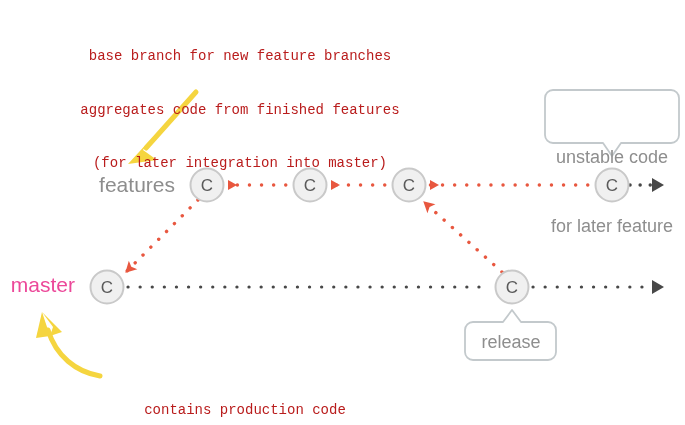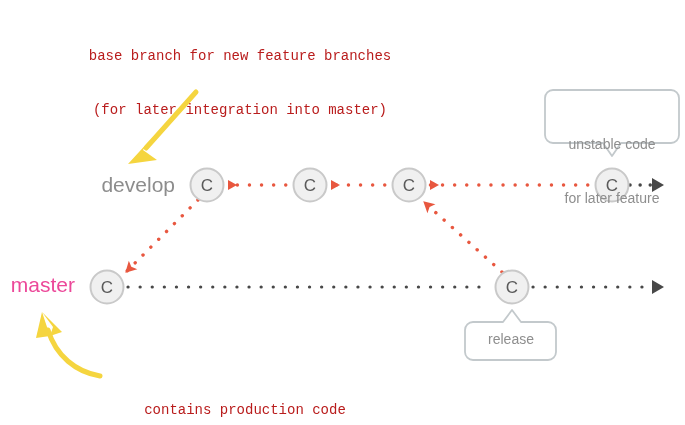--- a/index.html
+++ b/index.html
@@ -64,21 +64,21 @@
   .commit-letter {
     position: absolute;
     width: 34px;
     text-align: center;
     font-size: 17px;
     color: #5a5a5a;
     font-family: "Liberation Sans", sans-serif;
   }
   .callout-text {
     color: #8e8e8e;
-    font-size: 14px;
+    font-size: 18px;
     text-align: center;
     font-family: "Liberation Sans", sans-serif;
   }
   #callout-unstable-text {
     left: 546px;
     top: 100px;
     width: 132px;
   }
   #callout-release-text {
     left: 466px;
@@ -158,29 +158,30 @@
 
     <g>
       <path d="M100,376 C76,372 56,356 48,330" stroke="#f5d53f" stroke-width="5" stroke-linecap="round" fill="none"></path>
       <path d="M42,312 L62,332 L50,336 L53,327 Z" fill="#f5d53f"></path>
       <path d="M42,312 L36,338 L50,336 Z" fill="#f5d53f"></path>
     </g>
   </svg>
 
   <div class="txt caption" id="caption-top">
     <div>base branch for new feature branches</div>
+    <div>aggregates code from finished features</div>
     <div>(for later integration into master)</div>
   </div>
 
   <div class="txt caption" id="caption-bottom">
     <div>contains production code</div>
     
   </div>
 
-  <div class="txt branch-label" id="label-develop">develop</div>
+  <div class="txt branch-label" id="label-develop">features</div>
   <div class="txt branch-label" id="label-master">master</div>
 
   <div class="commit-letter" style="left:190px; top:176px;">C</div>
   <div class="commit-letter" style="left:293px; top:176px;">C</div>
   <div class="commit-letter" style="left:392px; top:176px;">C</div>
   <div class="commit-letter" style="left:595px; top:176px;">C</div>
 
   <div class="commit-letter" style="left:90px; top:278px;">C</div>
   <div class="commit-letter" style="left:495px; top:278px;">C</div>
 

